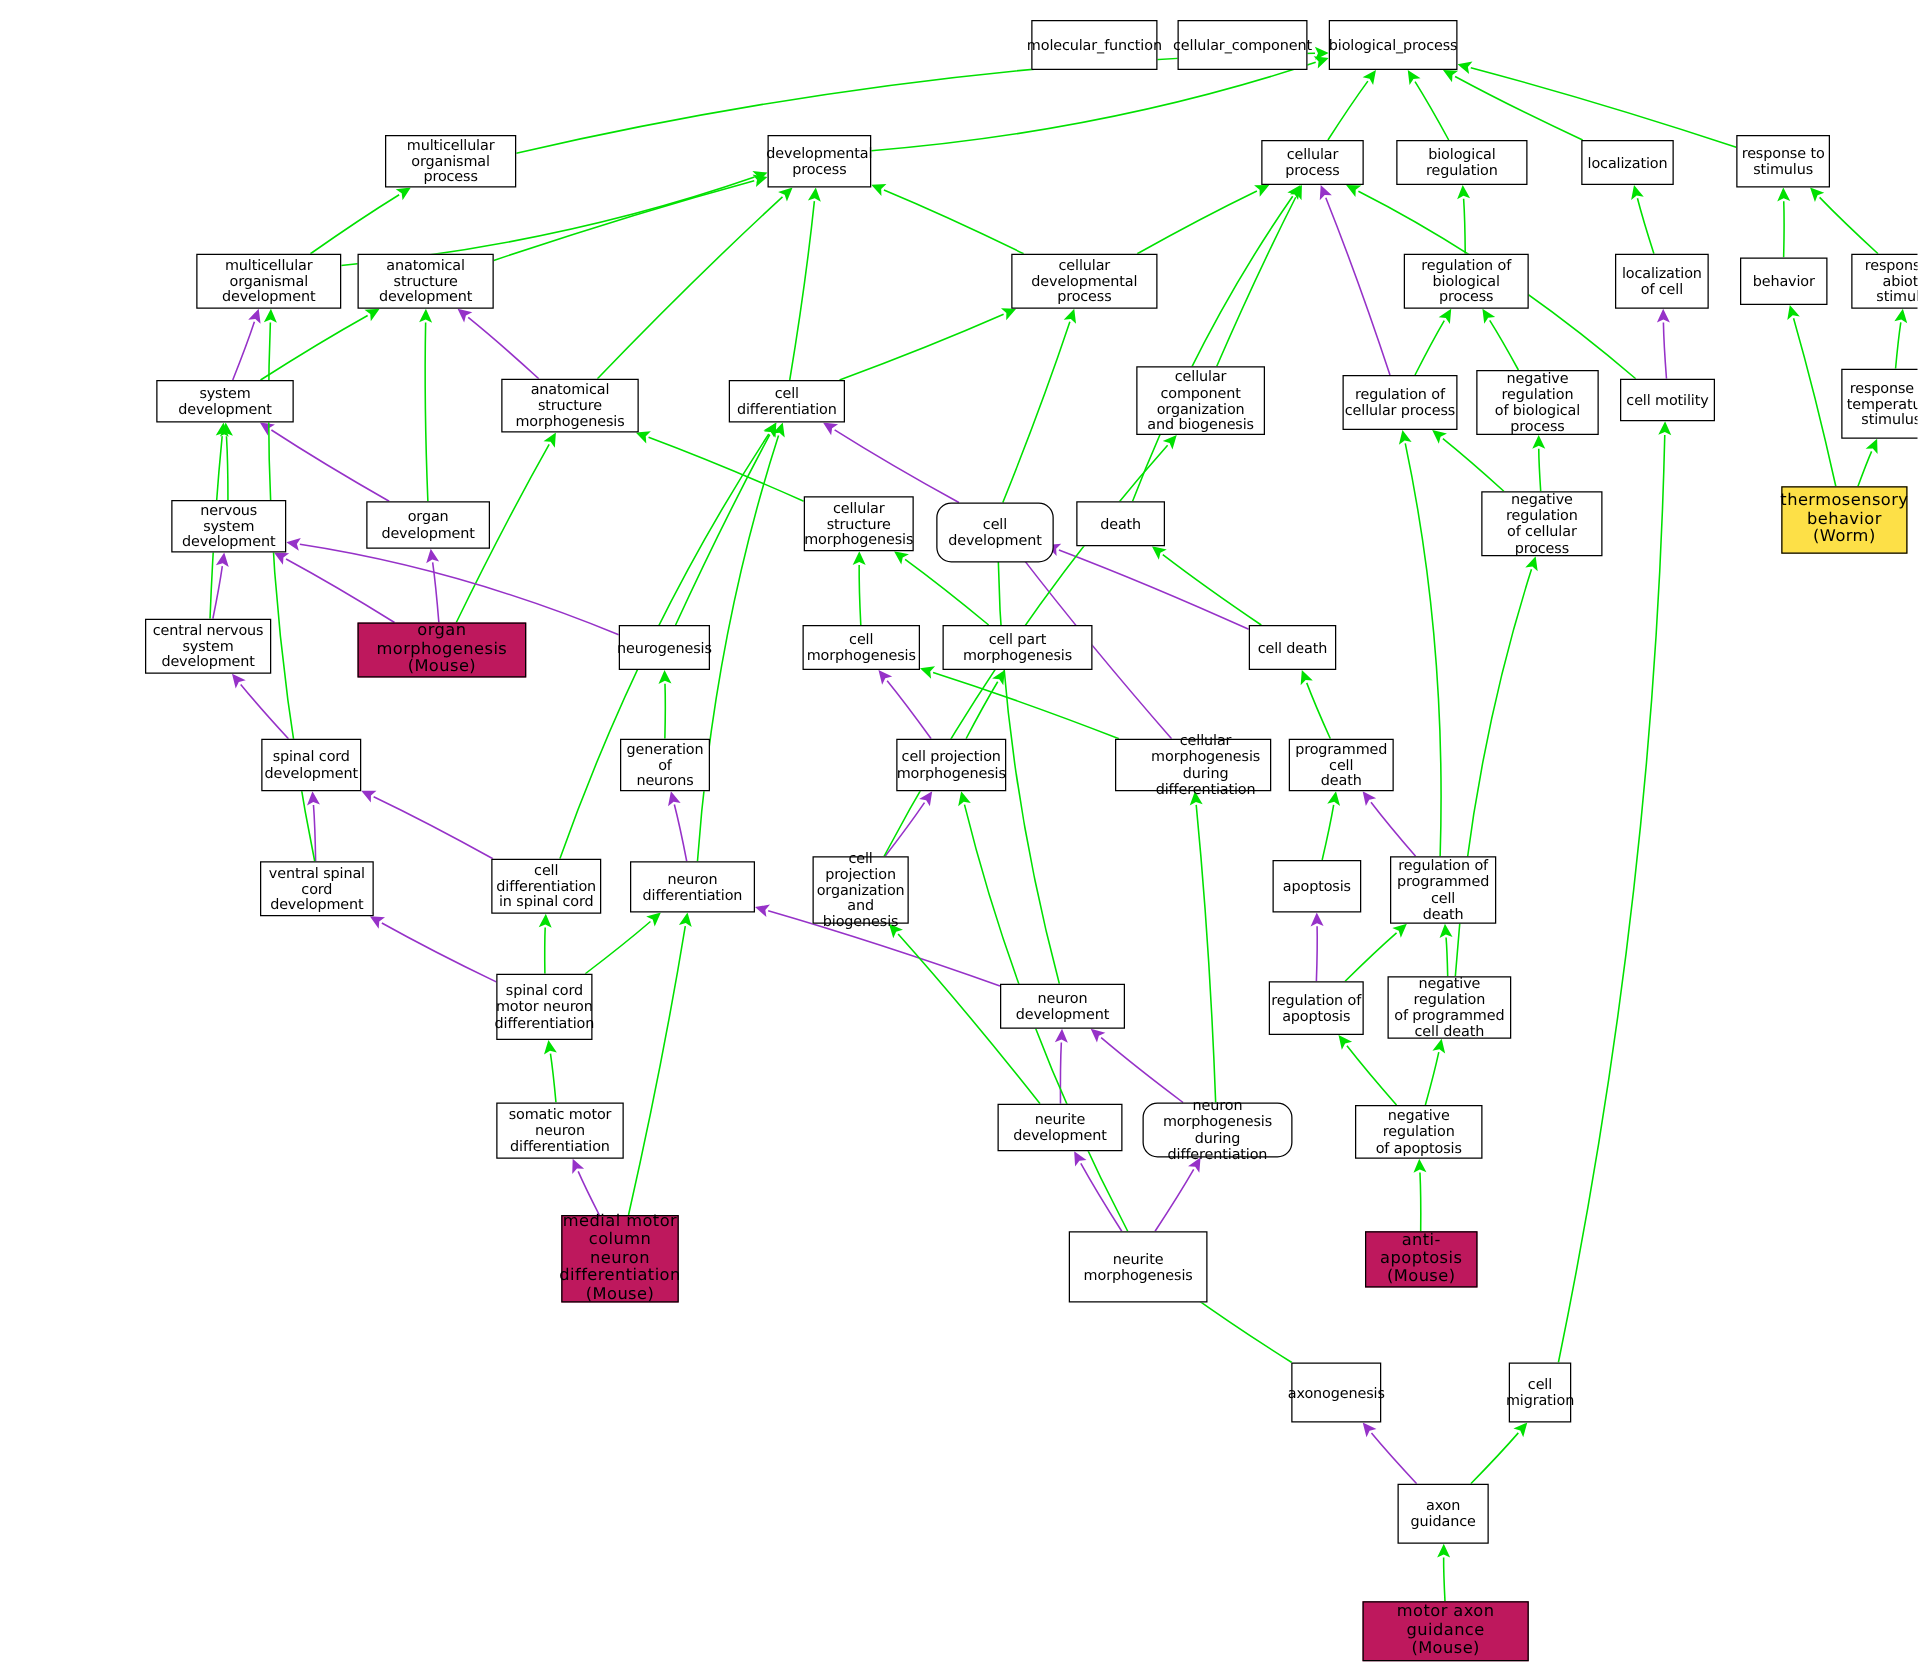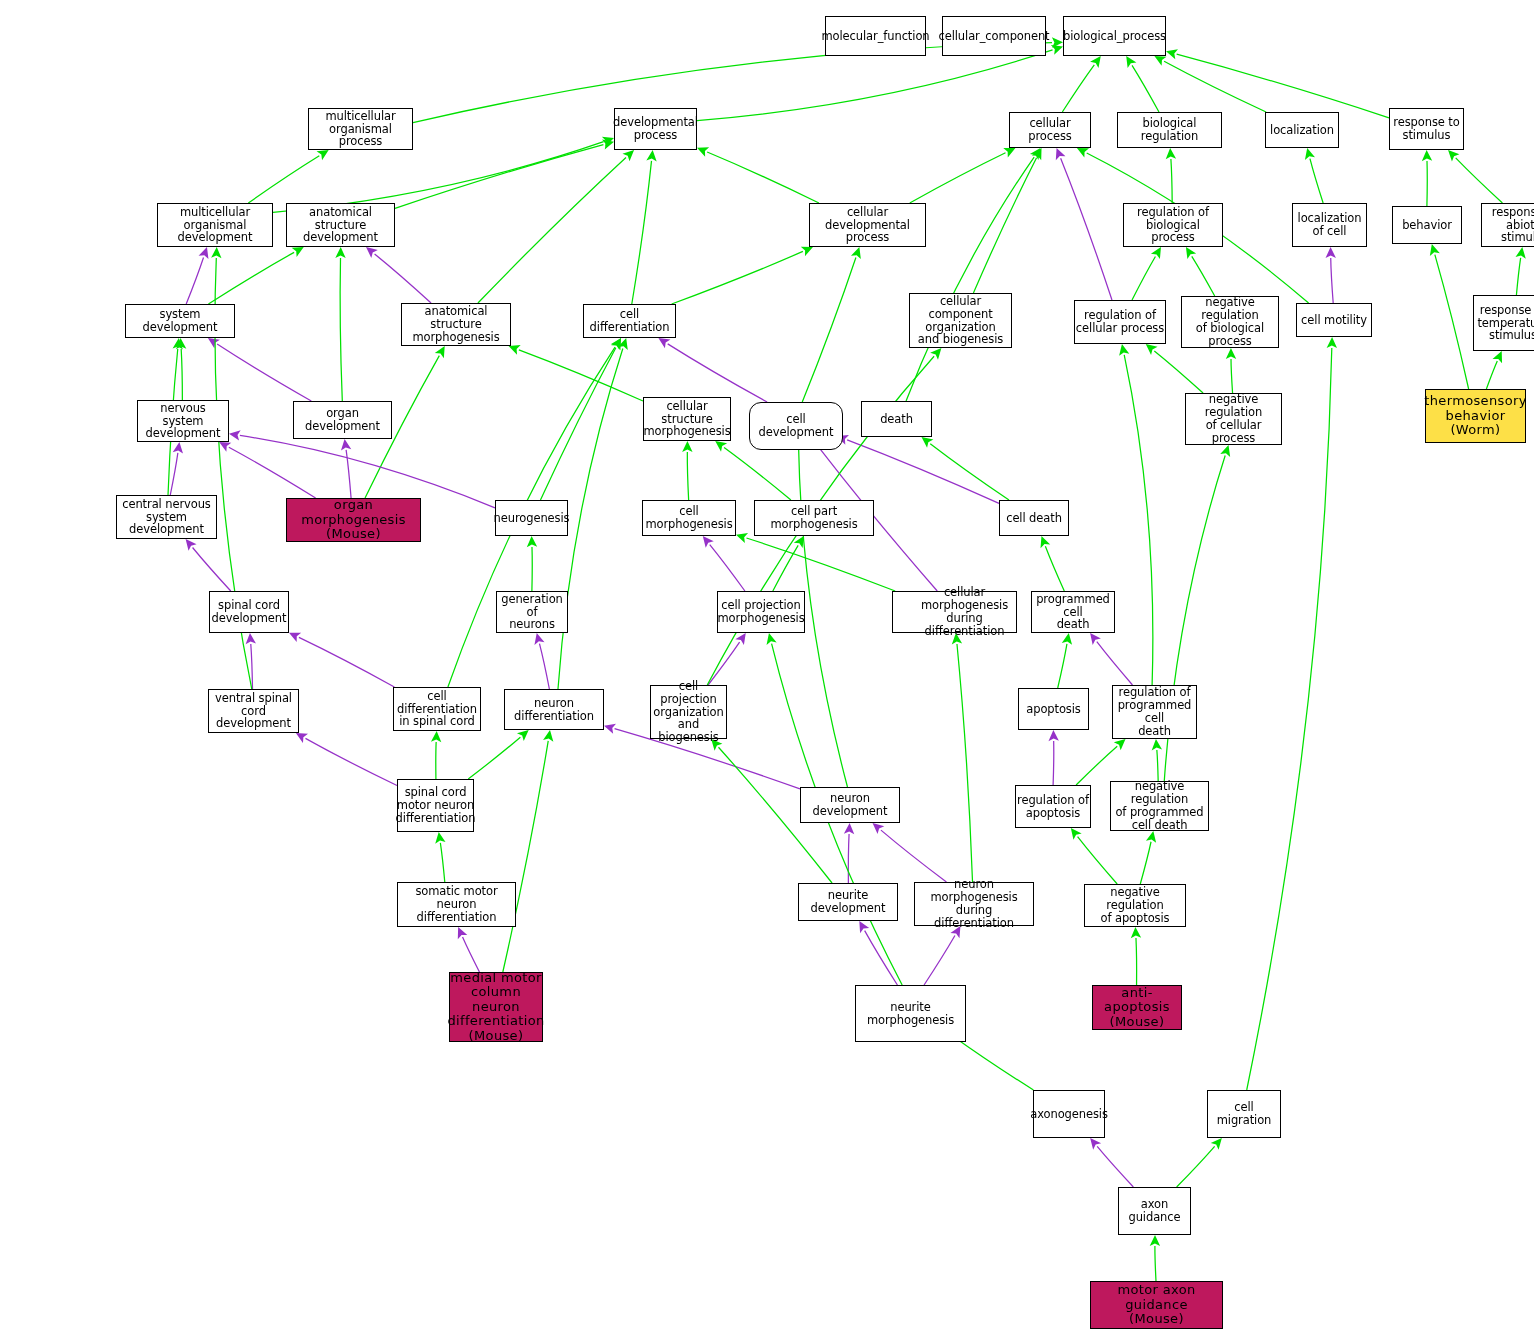--- a/index.html
+++ b/index.html
@@ -340,32 +340,32 @@
 death</span></div>
     <div class="go-node" style="left: 360px; top: 779px; width: 77px; height: 53px;"><span>spinal cord
 motor neuron
 differentiation</span></div>
     <div class="go-node" style="left: 763px; top: 787px; width: 100px; height: 36px;"><span>neuron development</span></div>
     <div class="go-node" style="left: 978px; top: 785px; width: 76px; height: 43px;"><span>regulation of
 apoptosis</span></div>
     <div class="go-node" style="left: 1073px; top: 781px; width: 99px; height: 50px;"><span>negative regulation
 of programmed
 cell death</span></div>
-    <div class="go-node" style="left: 360px; top: 882px; width: 119px; height: 45px;"><span>somatic motor
+    <div class="go-node" style="left: 360px; top: 882px; width: 102px; height: 45px;"><span>somatic motor
 neuron differentiation</span></div>
     <div class="go-node" style="left: 761px; top: 883px; width: 100px; height: 38px;"><span>neurite development</span></div>
-    <div class="go-node" style="left: 877px; top: 882px; width: 120px; height: 44px;"><span>neuron morphogenesis
+    <div class="go-node" style="left: 877px; top: 882px; width: 120px; height: 44px; border-radius: 12px;"><span>neuron morphogenesis
 during differentiation</span></div>
     <div class="go-node" style="left: 1047px; top: 884px; width: 102px; height: 43px;"><span>negative regulation
 of apoptosis</span></div>
     <div class="go-node hl-mouse" style="left: 412px; top: 972px; width: 94px; height: 70px;"><span>medial motor
 column neuron
 differentiation
 (Mouse)</span></div>
     <div class="go-node" style="left: 818px; top: 985px; width: 111px; height: 57px;"><span>neurite morphogenesis</span></div>
     <div class="go-node hl-mouse" style="left: 1055px; top: 985px; width: 90px; height: 45px;"><span>anti-apoptosis
 (Mouse)</span></div>
     <div class="go-node" style="left: 996px; top: 1090px; width: 72px; height: 48px;"><span>axonogenesis</span></div>
-    <div class="go-node" style="left: 1170px; top: 1090px; width: 74px; height: 48px;"><span>cell migration</span></div>
+    <div class="go-node" style="left: 1170px; top: 1090px; width: 50px; height: 48px;"><span>cell migration</span></div>
     <div class="go-node" style="left: 1081px; top: 1187px; width: 73px; height: 48px;"><span>axon guidance</span></div>
     <div class="go-node hl-mouse" style="left: 1053px; top: 1281px; width: 133px; height: 48px;"><span>motor axon guidance
 (Mouse)</span></div>
   </div>
 
 </body></html>

